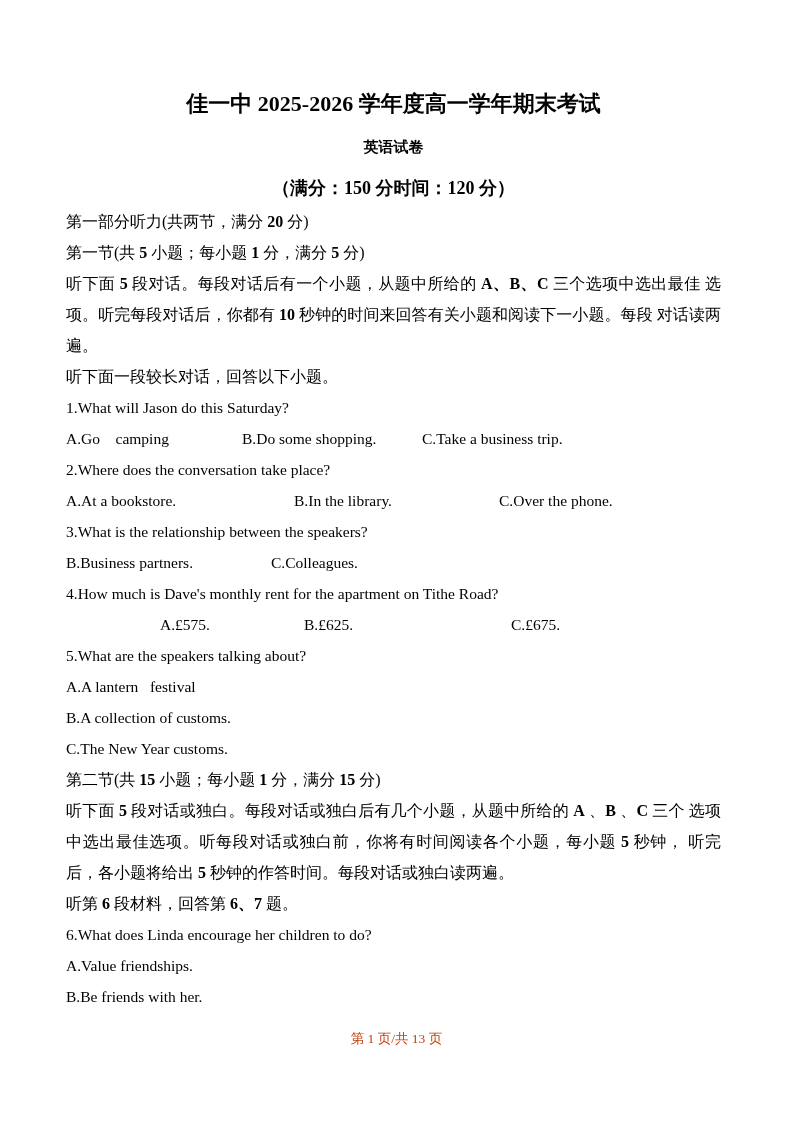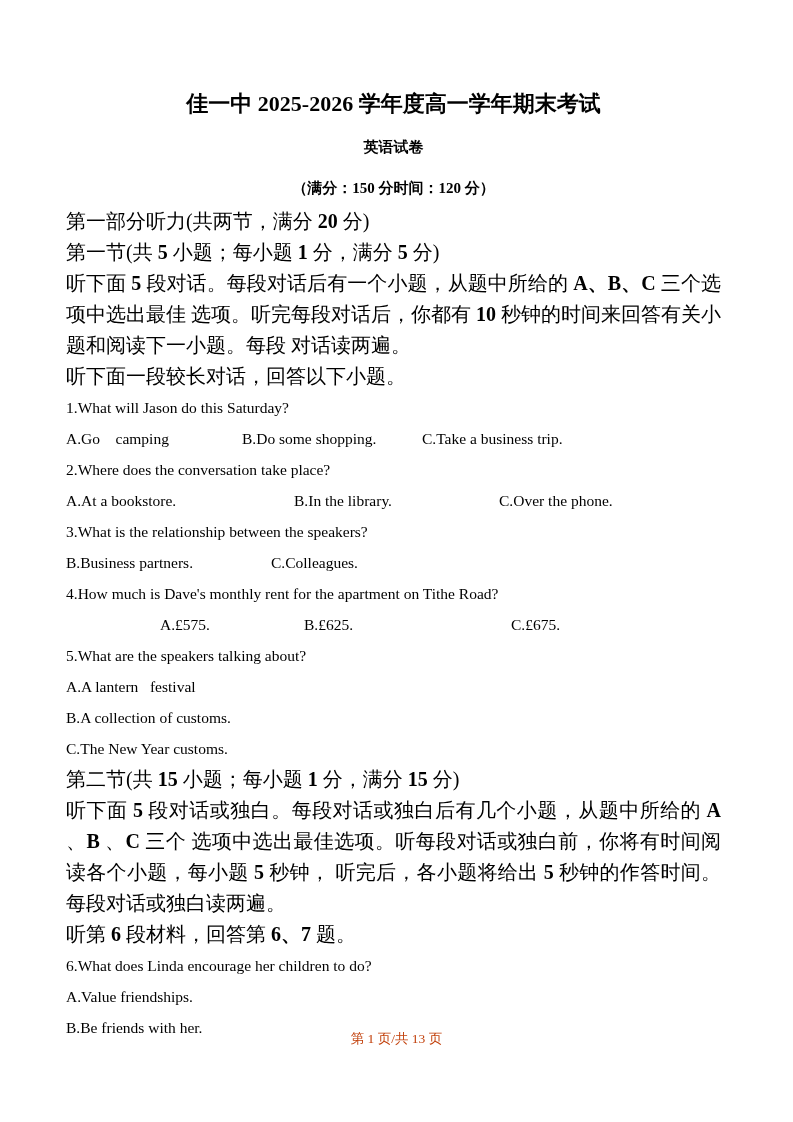--- a/index.html
+++ b/index.html
@@ -2,24 +2,24 @@
 <html><head>
 <meta charset="utf-8">
 <style>
   html,body{margin:0;padding:0;background:#ffffff;}
   .page{
     width:793px;height:1122px;background:#ffffff;position:relative;
     box-sizing:border-box;padding:84px 72px 0 66px;
     font-family:"Liberation Serif","DejaVu Serif",serif;color:#000;
     overflow:hidden;
   }
-  .blk{font-size:20px;line-height:31px;margin:0;}
+  .blk{font-size:16px;line-height:31px;margin:0;}
   .title-main{font-size:22px;line-height:32px;text-align:center;margin:4px 0 12px;}
   .title-sub{font-size:15px;line-height:30px;text-align:center;margin:0 0 12px;}
-  .meta{font-size:15px;line-height:28px;text-align:center;margin:0 0 4px;}
+  .meta{font-size:18px;line-height:28px;text-align:center;margin:0 0 4px;}
   .just{text-align:justify;}
   .b{font-weight:bold;}
   .question{font-size:15.5px;white-space:pre-wrap;}
   .optrow{display:flex;font-size:15.5px;}
   .optrow .c{white-space:pre;}
   .cols-1 .c0{width:176px;}  .cols-1 .c1{width:180px;}
   .cols-2 .c0{width:228px;font-family:Liberation Serif, serif;}  .cols-2 .c1{width:205px;}
   .cols-3 .c0{width:238px;text-align:center;}  .cols-3 .c1{width:207px;}
   .footer{
     position:absolute;left:0;bottom:74px;width:100%;

